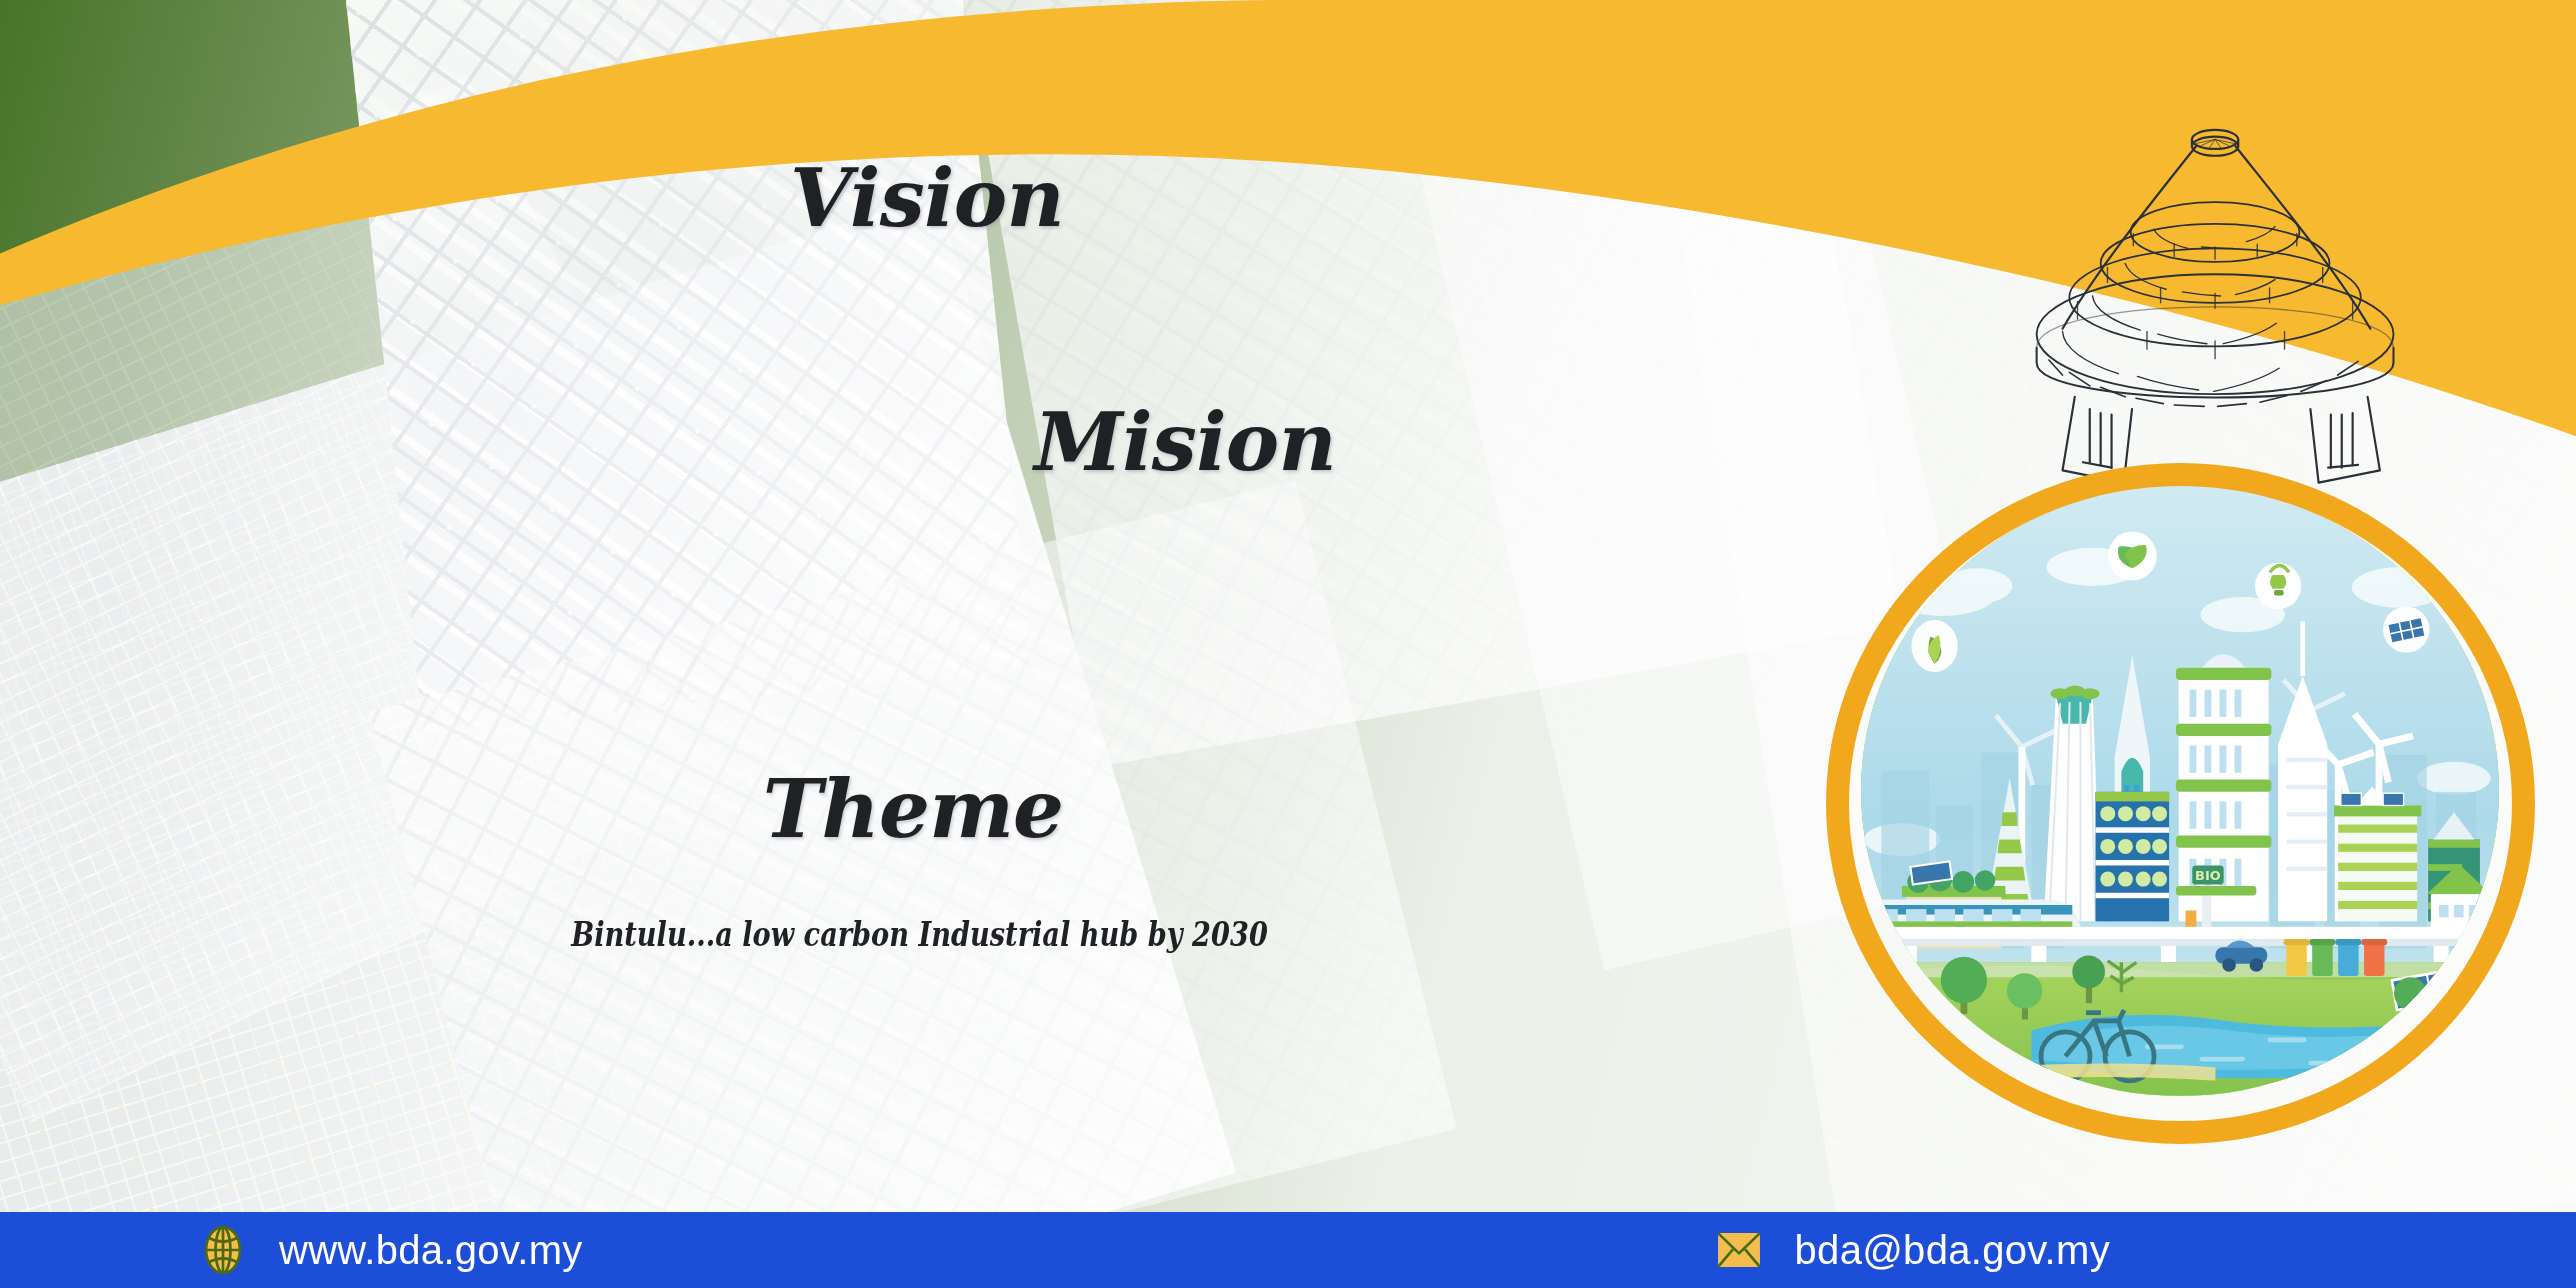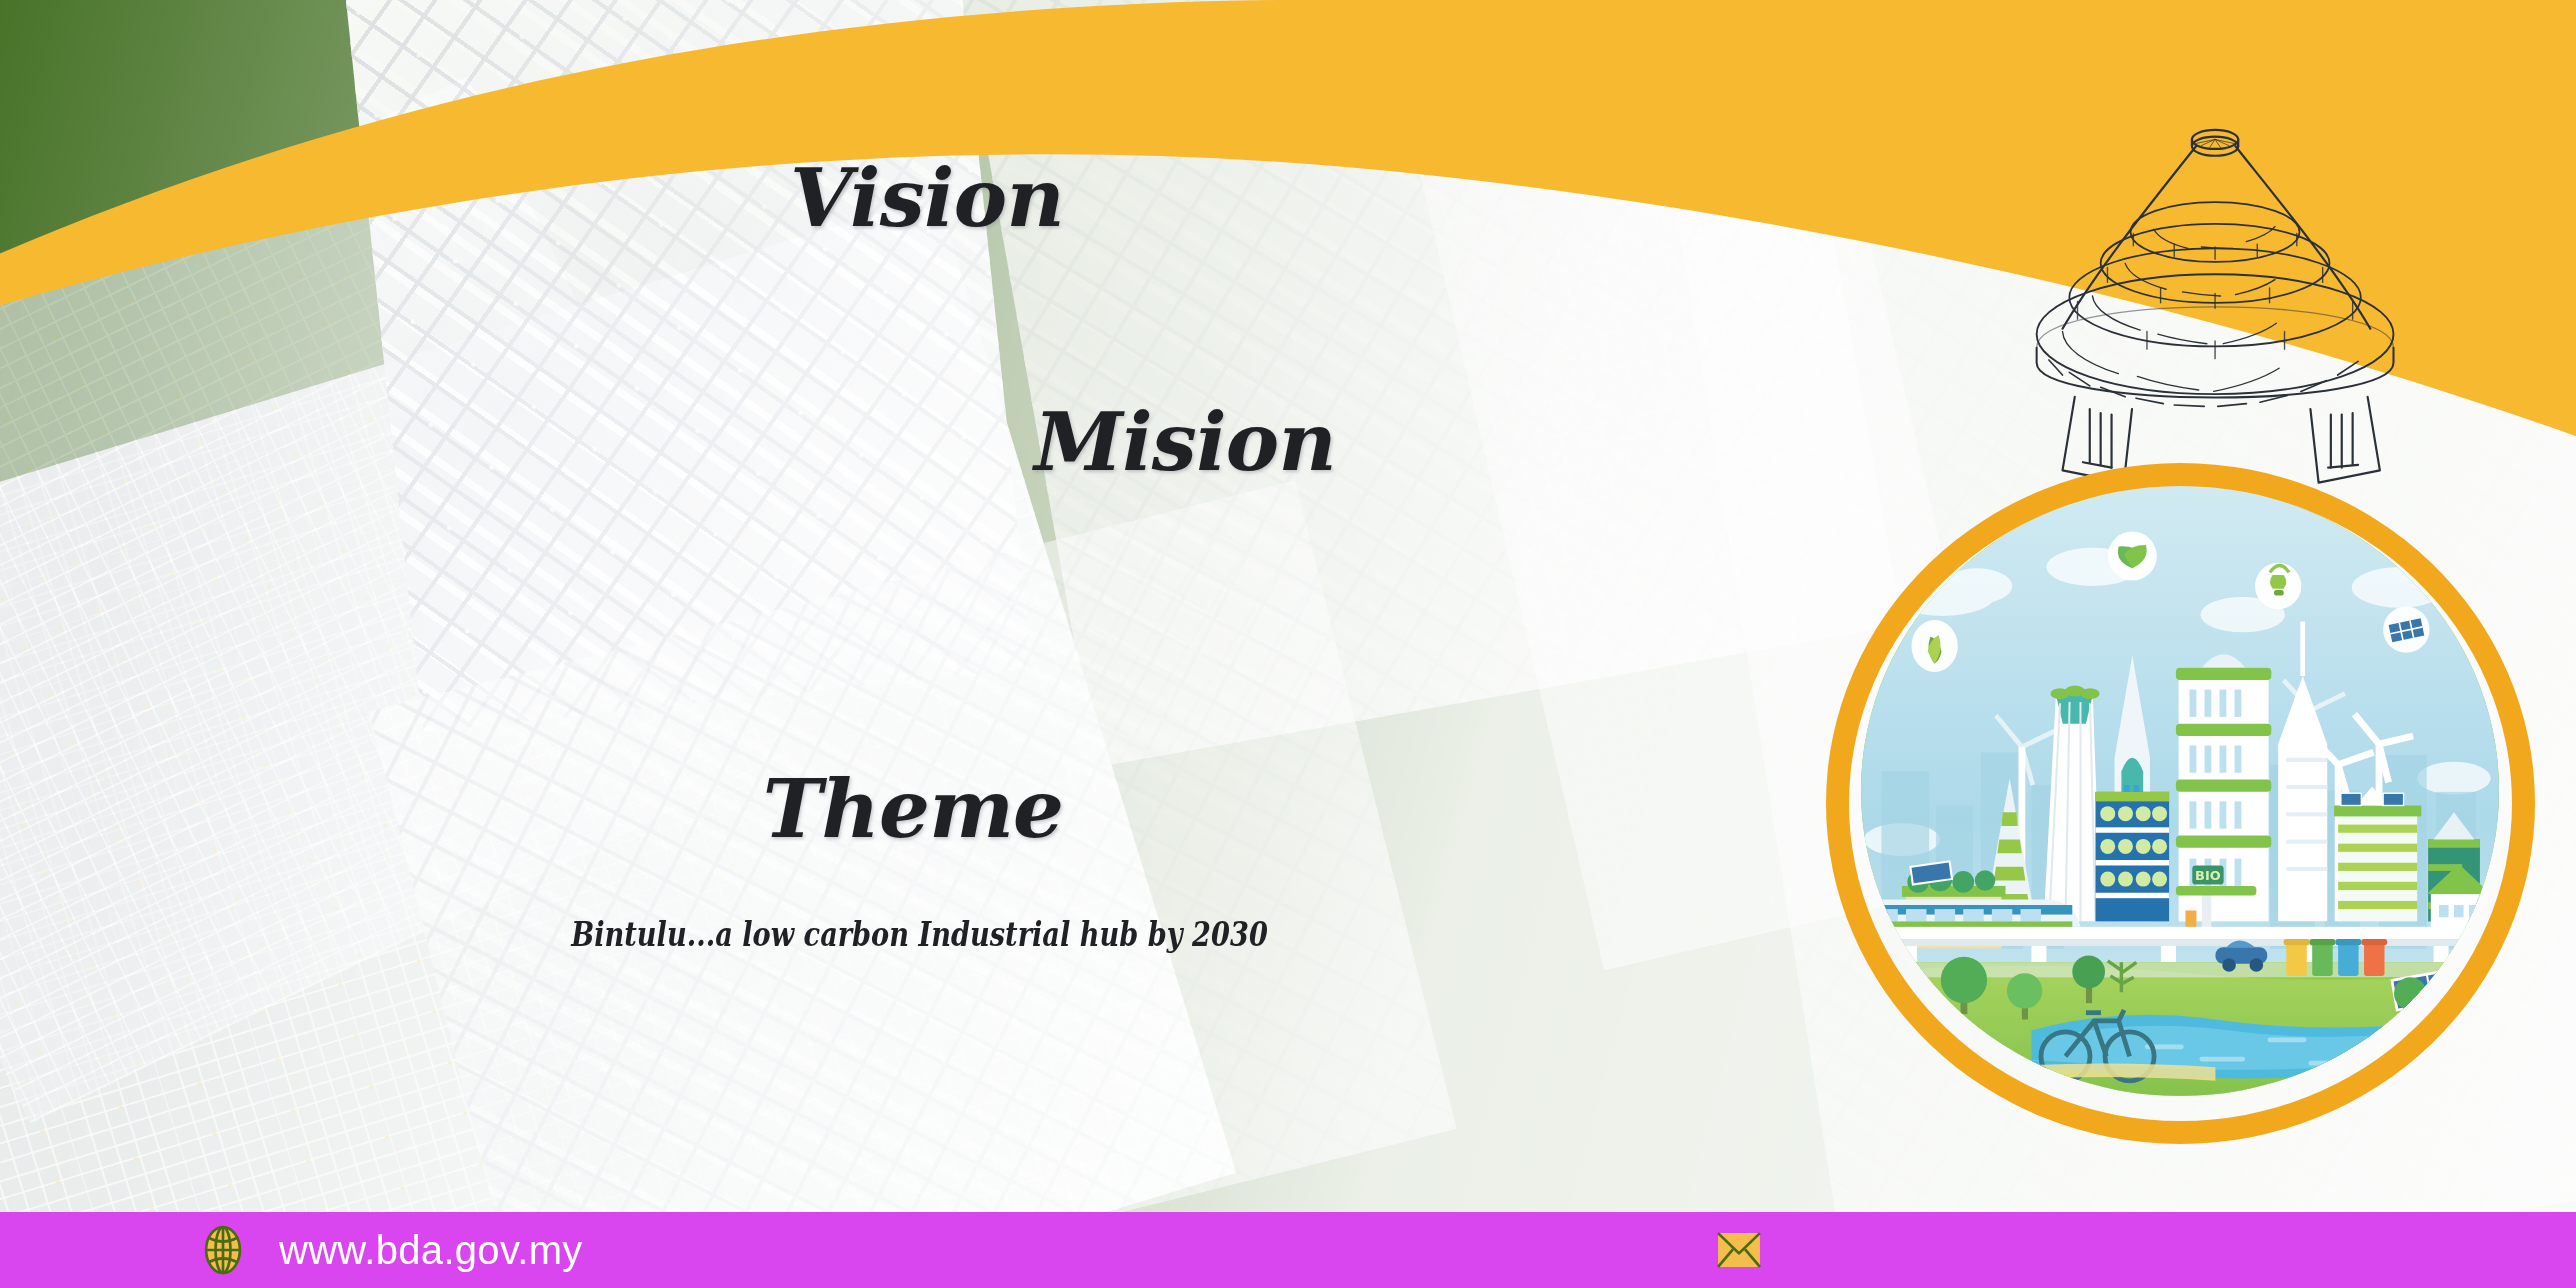--- a/index.html
+++ b/index.html
@@ -115,21 +115,21 @@
     box-shadow:0 0 0 0 rgba(0,0,0,0);
   }
   .eco-img{
     position:absolute;left:35px;top:22px;width:638px;height:611px;
     border-radius:50%;overflow:hidden;background:#84cc16;
   }
 
   
   .footer{
     position:absolute;left:0;bottom:0;width:2576px;height:76px;
-    background:#d946ef;z-index:70;
+    background:#1d4ed8;z-index:70;
     display:flex;align-items:center;
   }
   .foot-item{display:flex;align-items:center;gap:31px;}
   .foot-item.web{margin-left:198px;}
   .foot-item.mail{margin-left:1131px;}
   .foot-text{
     color:#ffffff;font-family:"Liberation Sans",sans-serif;
     font-size:40px;font-weight:400;letter-spacing:0.3px;white-space:nowrap;
   }
   .foot-ico{width:50px;height:50px;flex:0 0 auto;}
@@ -651,17 +651,18 @@
 
     <div class="foot-item mail">
       <svg class="foot-ico" viewBox="0 0 74 74">
         <rect x="6" y="12" width="62" height="50" rx="4" fill="#F5BE4C"></rect>
         <g fill="none" stroke="#4b6b12" stroke-width="4" stroke-linejoin="round">
           <path d="M6 12 L37 42 L68 12"></path>
           <path d="M6 62 L28 36"></path>
           <path d="M68 62 L46 36"></path>
         </g>
       </svg>
+      <span class="foot-text">bda@bda.gov.my</span>
     </div>
   </div>
 
 </div>
 
 
 </body></html>

